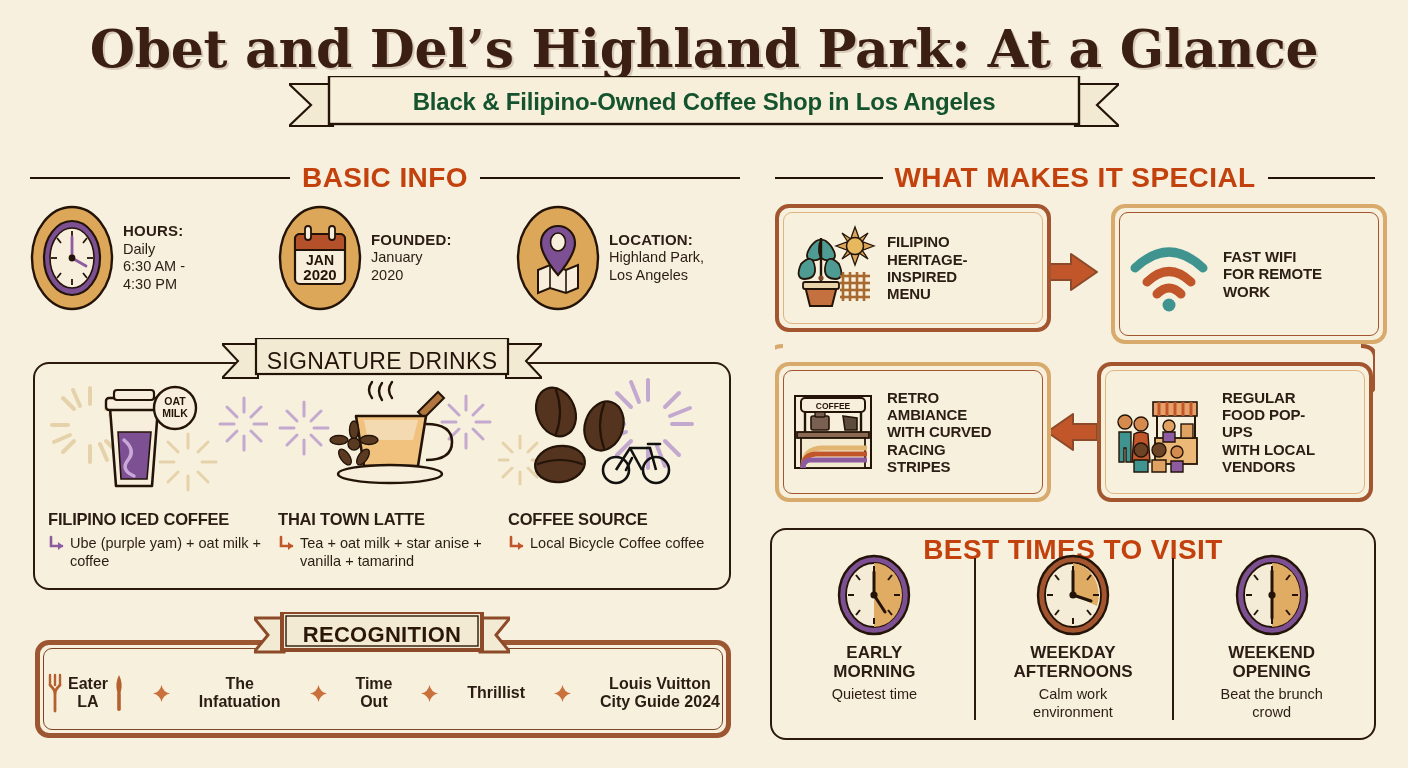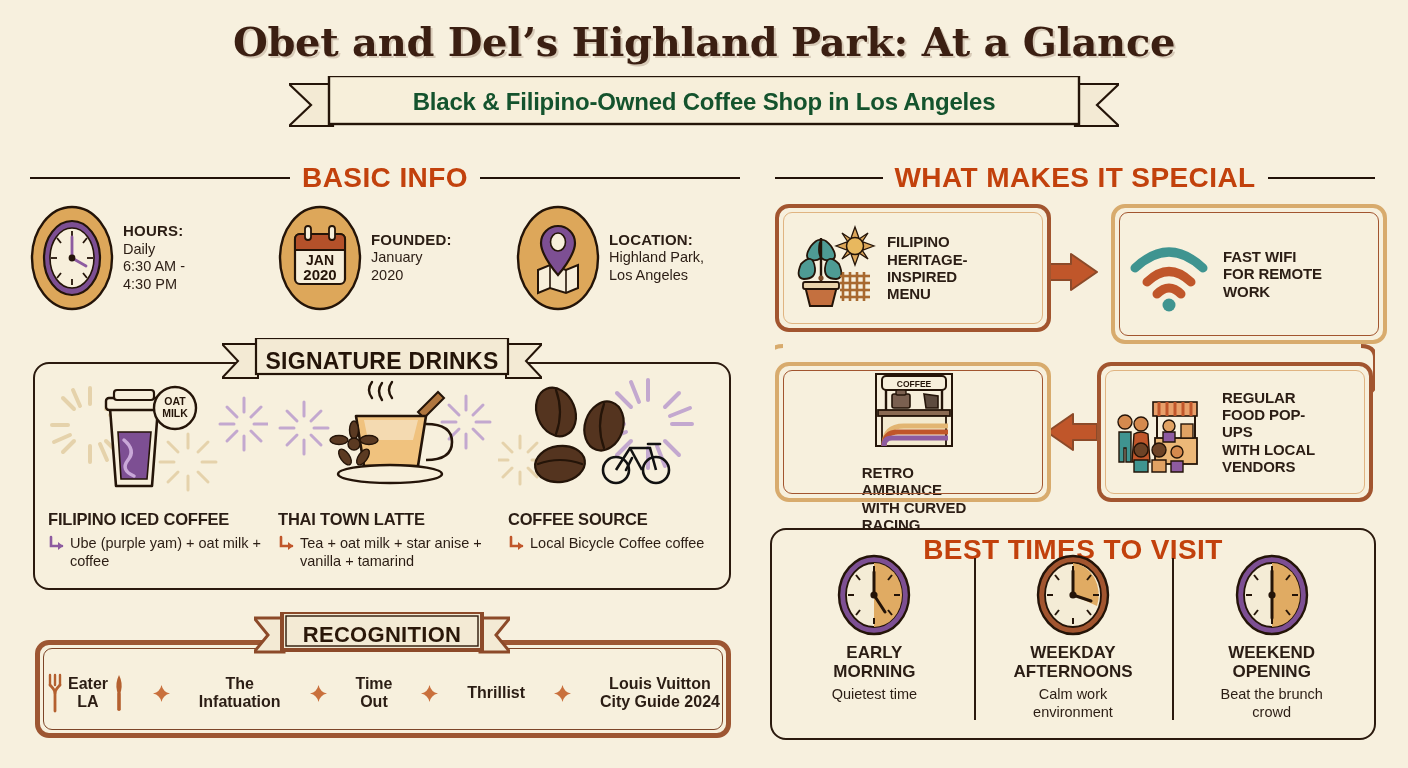--- a/index.html
+++ b/index.html
@@ -11,21 +11,21 @@
     position: relative;
   }
   .page { position: relative; width: 1408px; height: 768px; overflow: hidden; }
 
   
   .stripes { position: absolute; top: -118px; left: 0; width: 1408px; height: 260px; pointer-events: none; }
 
   
   .main-title {
     position: absolute; top: 18px; left: 0; width: 1408px; text-align: center;
-    font-family: "DejaVu Serif", serif; font-weight: bold; font-size: 40px;
+    font-family: "DejaVu Serif", serif; font-weight: bold; font-size: 52px;
     color: #3b1f12; letter-spacing: -0.3px;
     text-shadow: 2px 2px 0 rgba(90,50,30,.20);
   }
   .ribbon { position: absolute; top: 76px; left: 289px; width: 830px; height: 58px; }
   .ribbon-text {
     position: absolute; top: 78px; left: 289px; width: 830px; height: 48px;
     display: flex; align-items: center; justify-content: center;
     font-weight: bold; font-size: 24px; color: #14532d; letter-spacing: -0.2px;
   }
 
@@ -43,21 +43,21 @@
 
   
   .panel { position: absolute; border-radius: 16px; background: #f7f0dd; }
 
   
   #drinks-panel { top: 362px; left: 33px; width: 698px; height: 228px; border: 2.5px solid #2b1a0e; }
   .banner-tab { position: absolute; top: 338px; left: 222px; width: 320px; height: 44px; }
   .banner-tab-text {
     position: absolute; top: 345px; left: 222px; width: 320px; height: 32px;
     display: flex; align-items: center; justify-content: center;
-    font-weight: bold; font-size: 23px; letter-spacing: .3px; color: #241408;
+    font-weight: normal; font-size: 23px; letter-spacing: .3px; color: #241408;
   }
   .drinks-cols { position: absolute; top: 372px; left: 38px; width: 690px; height: 215px; display: flex; }
   .drink { flex: 1; position: relative; }
   .drink-art { position: absolute; top: 2px; left: 0; width: 100%; height: 122px; }
   .drink-name { position: absolute; top: 138px; left: 10px; font-weight: bold; font-size: 16.5px; letter-spacing: -0.2px; }
   .drink-desc { position: absolute; top: 162px; left: 32px; font-size: 14.5px; line-height: 1.26; }
   .drink-arrow { position: absolute; top: 163px; left: 10px; width: 18px; height: 18px; }
 
   
   #recog-panel { top: 640px; left: 35px; width: 696px; height: 98px; border: 5px solid #9d5632; border-radius: 14px; }
@@ -482,21 +482,21 @@
         <path d="M10 38 q34 -32 68 0" fill="none" stroke="#3f9490" stroke-width="9" stroke-linecap="round"></path>
         <path d="M22 52 q22 -21 44 0" fill="none" stroke="#c0562a" stroke-width="9" stroke-linecap="round"></path>
         <path d="M32 64 q12 -12 24 0" fill="none" stroke="#c0562a" stroke-width="9" stroke-linecap="round"></path>
         <circle cx="44" cy="75" r="6.5" fill="#3f9490"></circle>
       </svg>
       <span class="scard-lbl">FAST WIFI
 FOR REMOTE
 WORK</span>
     </div>
 
-    <div class="scard tan" style="left:0; top:166px; width:276px; height:140px;flex-direction:column;">
+    <div class="scard tan" style="left:0; top:166px; width:276px; height:140px;">
       <svg class="scard-art" viewBox="0 0 88 88">
         <rect x="6" y="8" width="76" height="72" fill="#f7efdb" stroke="#241408" stroke-width="2"></rect>
         <rect x="12" y="10" width="64" height="14" rx="4" fill="#f7efdb" stroke="#241408" stroke-width="2"></rect>
         <text x="44" y="21" font-family="Liberation Sans, sans-serif" font-size="8.5" font-weight="bold" fill="#241408" text-anchor="middle">COFFEE</text>
         <line x1="16" y1="24" x2="16" y2="44" stroke="#241408" stroke-width="2.4"></line>
         <line x1="72" y1="24" x2="72" y2="44" stroke="#241408" stroke-width="2.4"></line>
         <rect x="22" y="28" width="18" height="14" rx="2" fill="#7a6050" stroke="#241408" stroke-width="1.6"></rect>
         <rect x="26" y="24" width="10" height="5" rx="1.5" fill="#7a6050" stroke="#241408" stroke-width="1.4"></rect>
         <path d="M54 28 L68 30 L68 42 L56 42 Z" fill="#5d4b3e" stroke="#241408" stroke-width="1.6"></path>
         <rect x="8" y="44" width="72" height="6" fill="#8a6a52" stroke="#241408" stroke-width="1.8"></rect>

